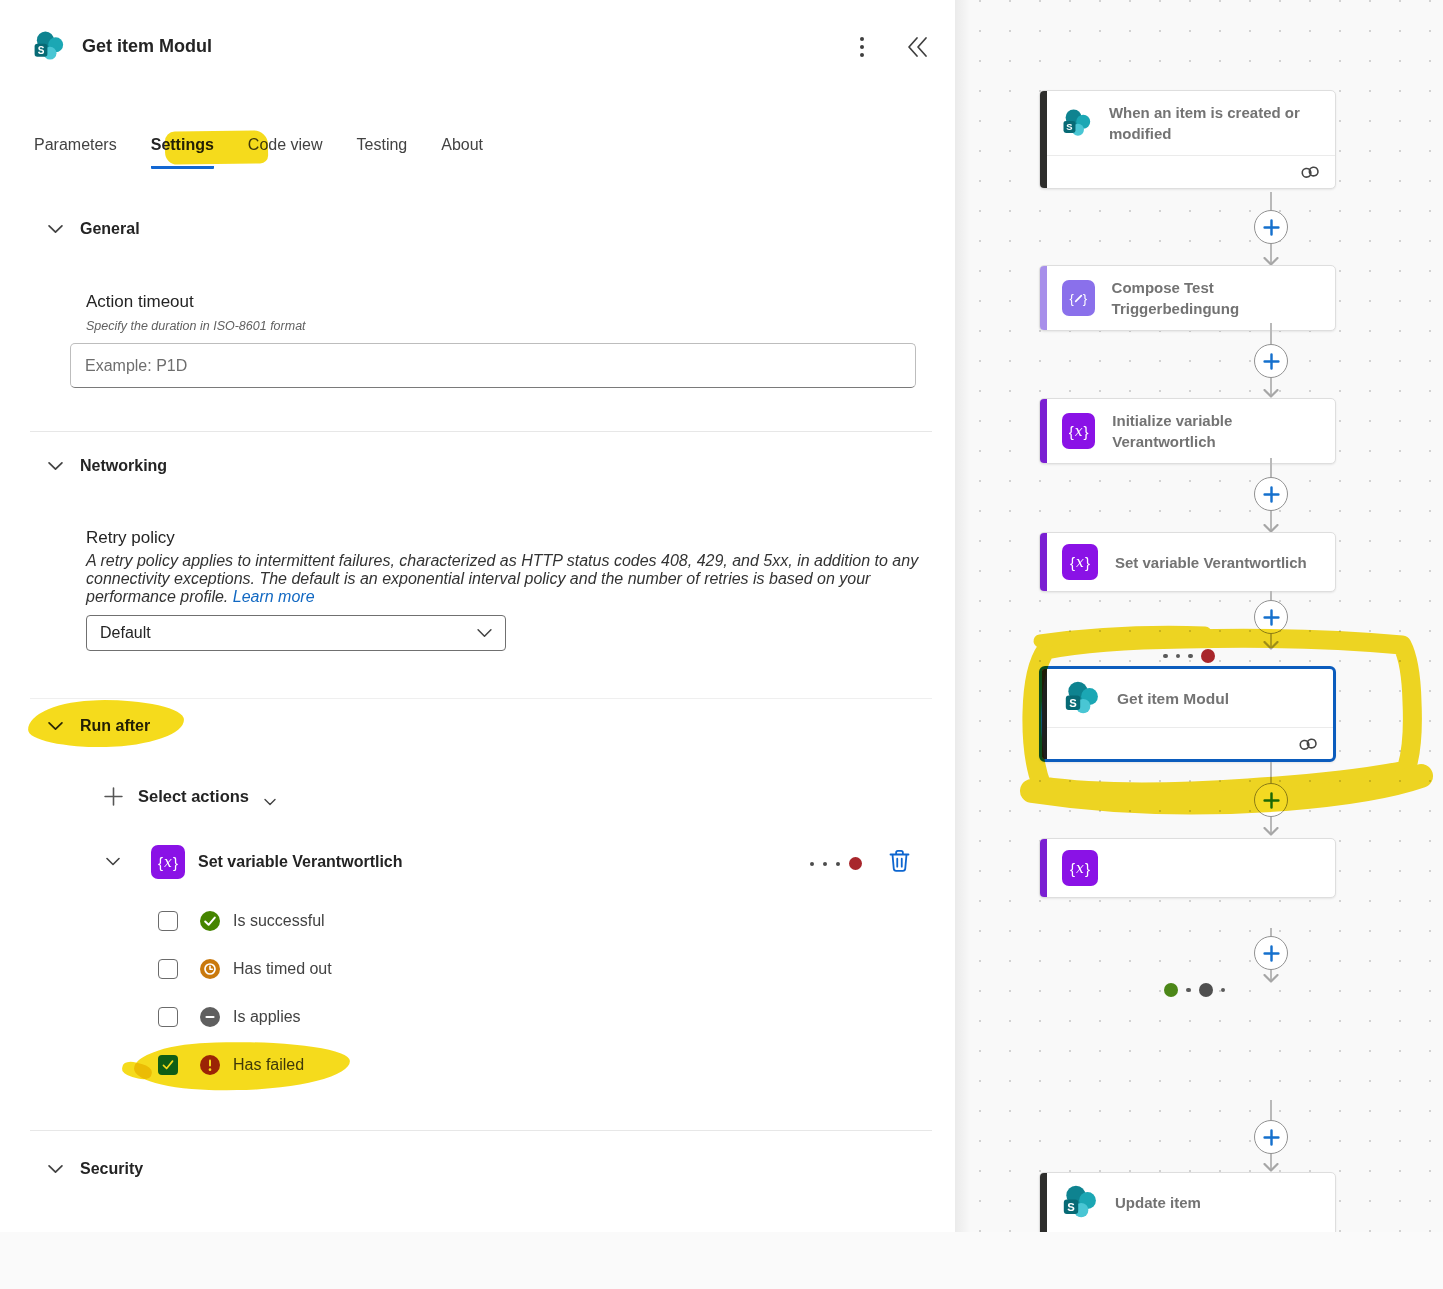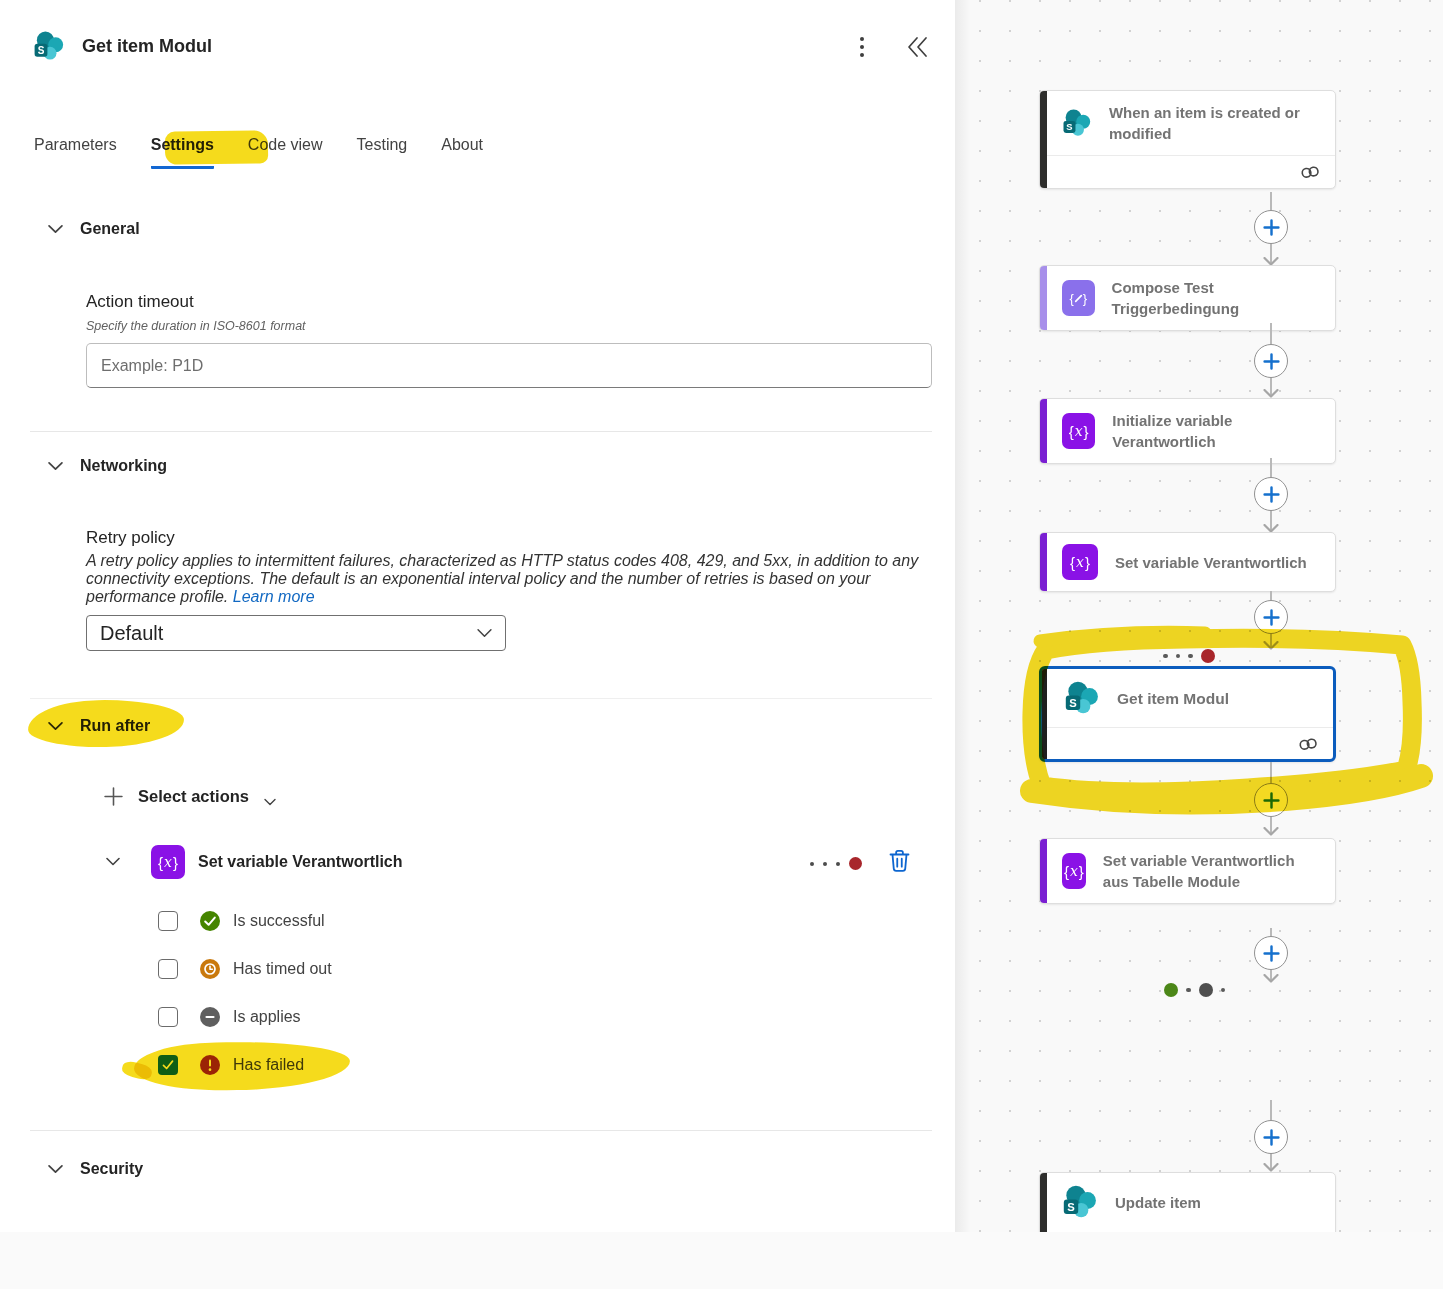--- a/index.html
+++ b/index.html
@@ -17,29 +17,29 @@
 
   .tabs{left:34px;top:136px;display:flex;gap:34px;font-size:16px;color:#424242;}
   .tab{padding-bottom:15px;cursor:pointer;position:relative;}
   .tab.active{font-weight:700;color:#242424;border-bottom:3px solid #1267d2;padding-bottom:12px;border-radius:1px;}
 
   .sec-head{display:flex;align-items:center;gap:17px;font-size:16px;font-weight:700;color:#242424;}
   .divider{height:1px;background:#e7e7e7;left:30px;width:902px;}
 
   .field-label{font-size:17px;color:#242424;}
   .field-hint{font-size:12.5px;font-style:italic;color:#616161;}
-  .ato-input{left:86px;top:343px;width:816px;height:43px;border:1px solid #bdbdbd;border-bottom-color:#7a7a7a;
+  .ato-input{left:70px;top:343px;width:816px;height:43px;border:1px solid #bdbdbd;border-bottom-color:#7a7a7a;
              border-radius:5px;padding:0 14px;font-size:16px;font-family:"Liberation Sans",sans-serif;color:#242424;outline:none;}
   .ato-input::placeholder{color:#6e6e6e;}
 
   .para{left:86px;top:552px;width:844px;font-size:16px;font-style:italic;color:#333;line-height:18px;}
   .link{color:#1168c2;cursor:pointer;}
 
   .dropdown{left:86px;top:615px;width:420px;height:36px;border:1px solid #707070;border-radius:4px;background:#fff;
-            display:flex;align-items:center;justify-content:space-between;padding:0 13px;font-size:20px;color:#242424;box-sizing:border-box;cursor:pointer;}
+            display:flex;align-items:center;justify-content:space-between;padding:0 13px;font-size:16px;color:#242424;box-sizing:border-box;cursor:pointer;}
 
   .select-actions{left:104px;top:787px;display:flex;align-items:flex-end;gap:15px;font-size:16.5px;font-weight:700;color:#242424;cursor:pointer;}
 
   .icon-tile{width:34px;height:34px;border-radius:7px;display:flex;align-items:center;justify-content:center;
              color:#fff;font-size:15px;}
   .tile-var{background:#8a12e6;}
   .tile-var i{font-family:"DejaVu Serif",serif;font-style:italic;font-size:14px;margin:0 1px;}
   .tile-compose{background:#8a70eb;font-size:13px;}
 
   .action-row-label{font-size:16px;font-weight:700;color:#242424;}
@@ -363,21 +363,20 @@
     </div>
     <svg class="arrowhead" width="16" height="9" viewBox="0 0 16 9">
         <path d="M1.5 1 L8 7.5 L14.5 1" fill="none" stroke="#a6a6a6" stroke-width="2.2" stroke-linecap="round" stroke-linejoin="round"></path>
       </svg>
   </div>
 
   <div class="node" style="top:838px;">
     <span class="bar" style="background:#7a1fd2;"></span>
     <div class="row">
       <div class="icon-tile tile-var" style="width:36px;height:36px;">{<i>x</i>}</div>
-      <div class="ttl">Set variable Verantwortlich aus Tabelle Module</div>
     </div>
   </div>
 
   <div class="connector" style="top:928px;height:52px;">
     <div class="pluscircle" style="top:8px;">
       <svg width="17" height="17" viewBox="0 0 16 16">
           <path d="M8 1.5v13 M1.5 8h13" stroke="#1570cd" stroke-width="2.3" stroke-linecap="round"></path>
         </svg>
     </div>
     <svg class="arrowhead" width="16" height="9" viewBox="0 0 16 9">

